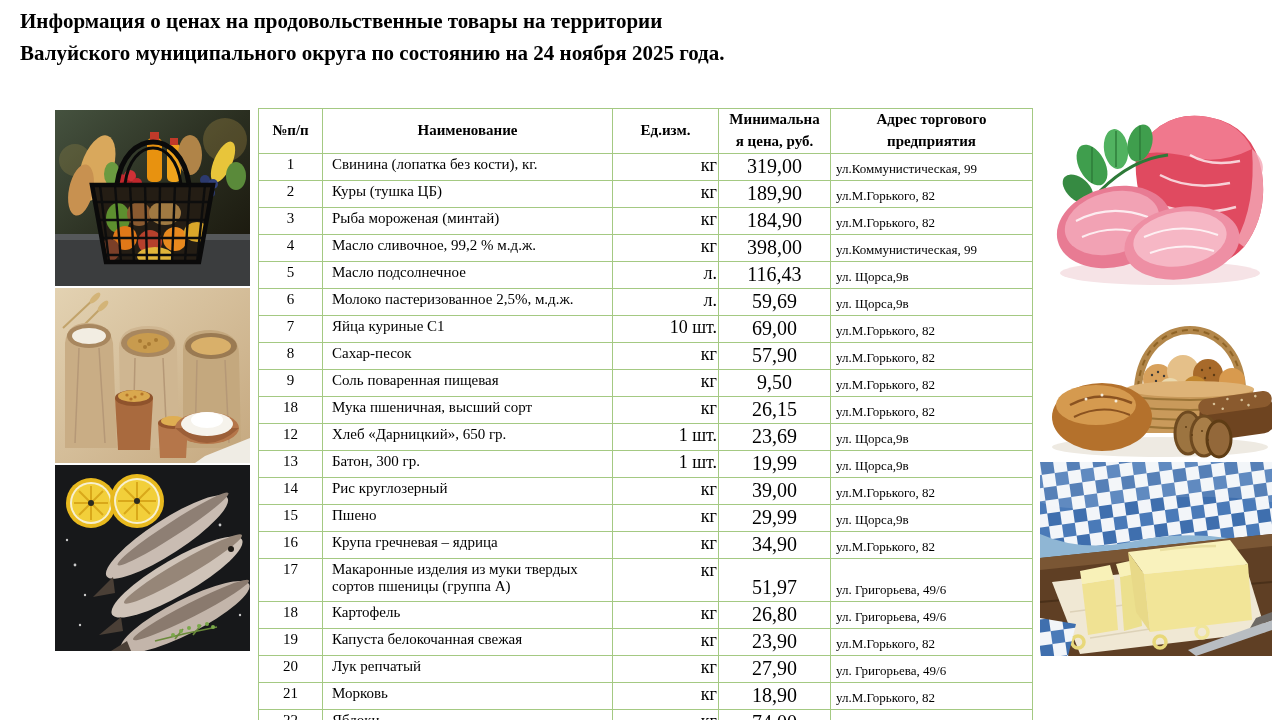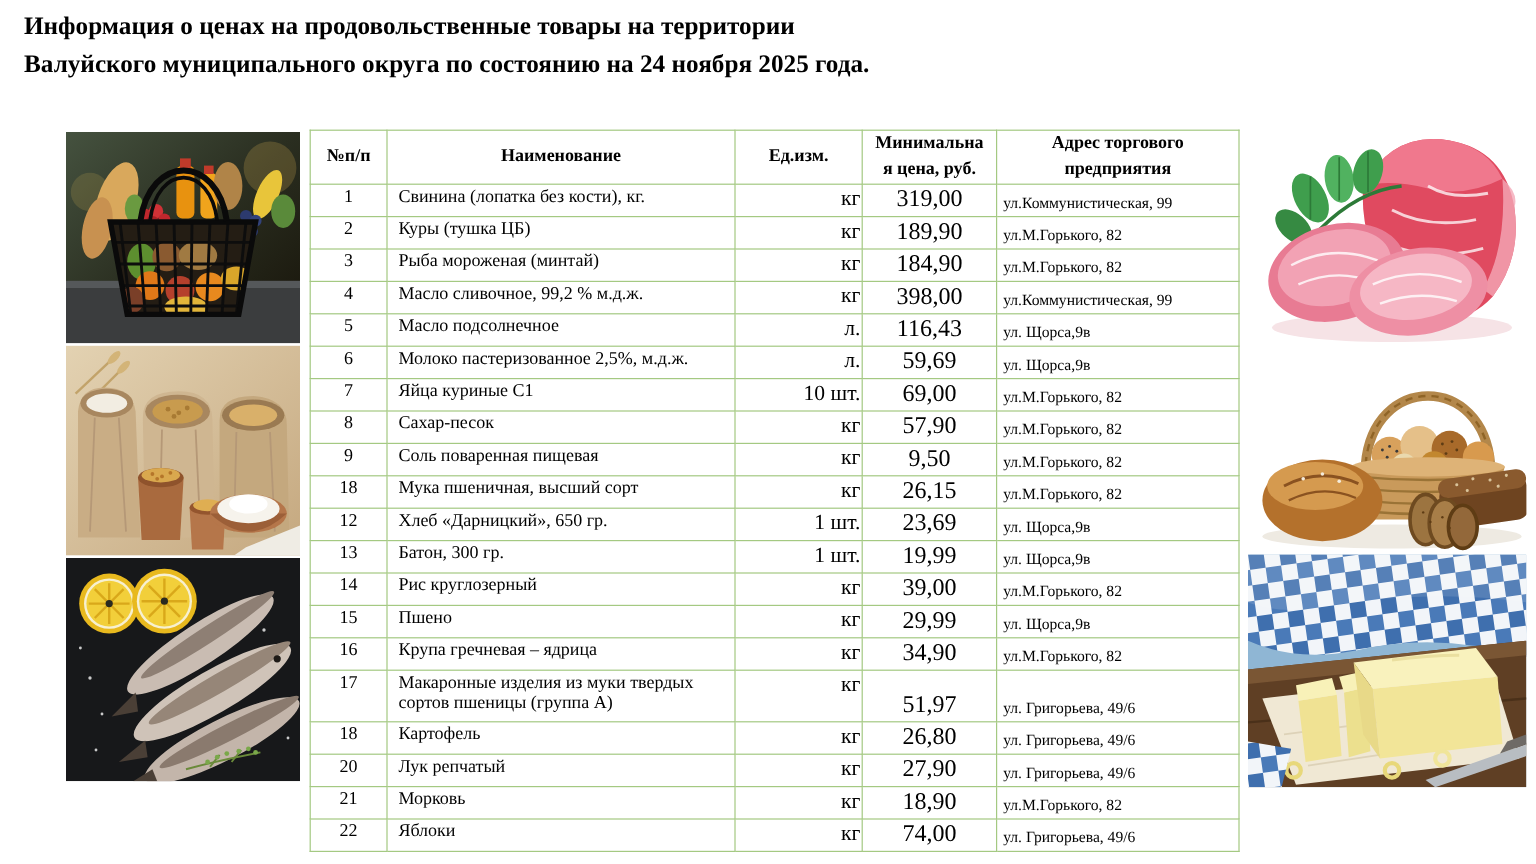--- a/index.html
+++ b/index.html
@@ -542,20 +542,27 @@
       <td class="c-price">51,97</td>
       <td class="c-addr">ул. Григорьева, 49/6</td>
     </tr>
         <tr class="r">
       <td class="c-num">18</td>
       <td class="c-name">Картофель</td>
       <td class="c-unit">кг</td>
       <td class="c-price">26,80</td>
       <td class="c-addr">ул. Григорьева, 49/6</td>
     </tr>
+        <tr class="r tall">
+      <td class="c-num">19</td>
+      <td class="c-name">Капуста белокочанная свежая</td>
+      <td class="c-unit">кг</td>
+      <td class="c-price">23,90</td>
+      <td class="c-addr">ул.М.Горького, 82</td>
+    </tr>
         <tr class="r">
       <td class="c-num">20</td>
       <td class="c-name">Лук репчатый</td>
       <td class="c-unit">кг</td>
       <td class="c-price">27,90</td>
       <td class="c-addr">ул. Григорьева, 49/6</td>
     </tr>
         <tr class="r">
       <td class="c-num">21</td>
       <td class="c-name">Морковь</td>

